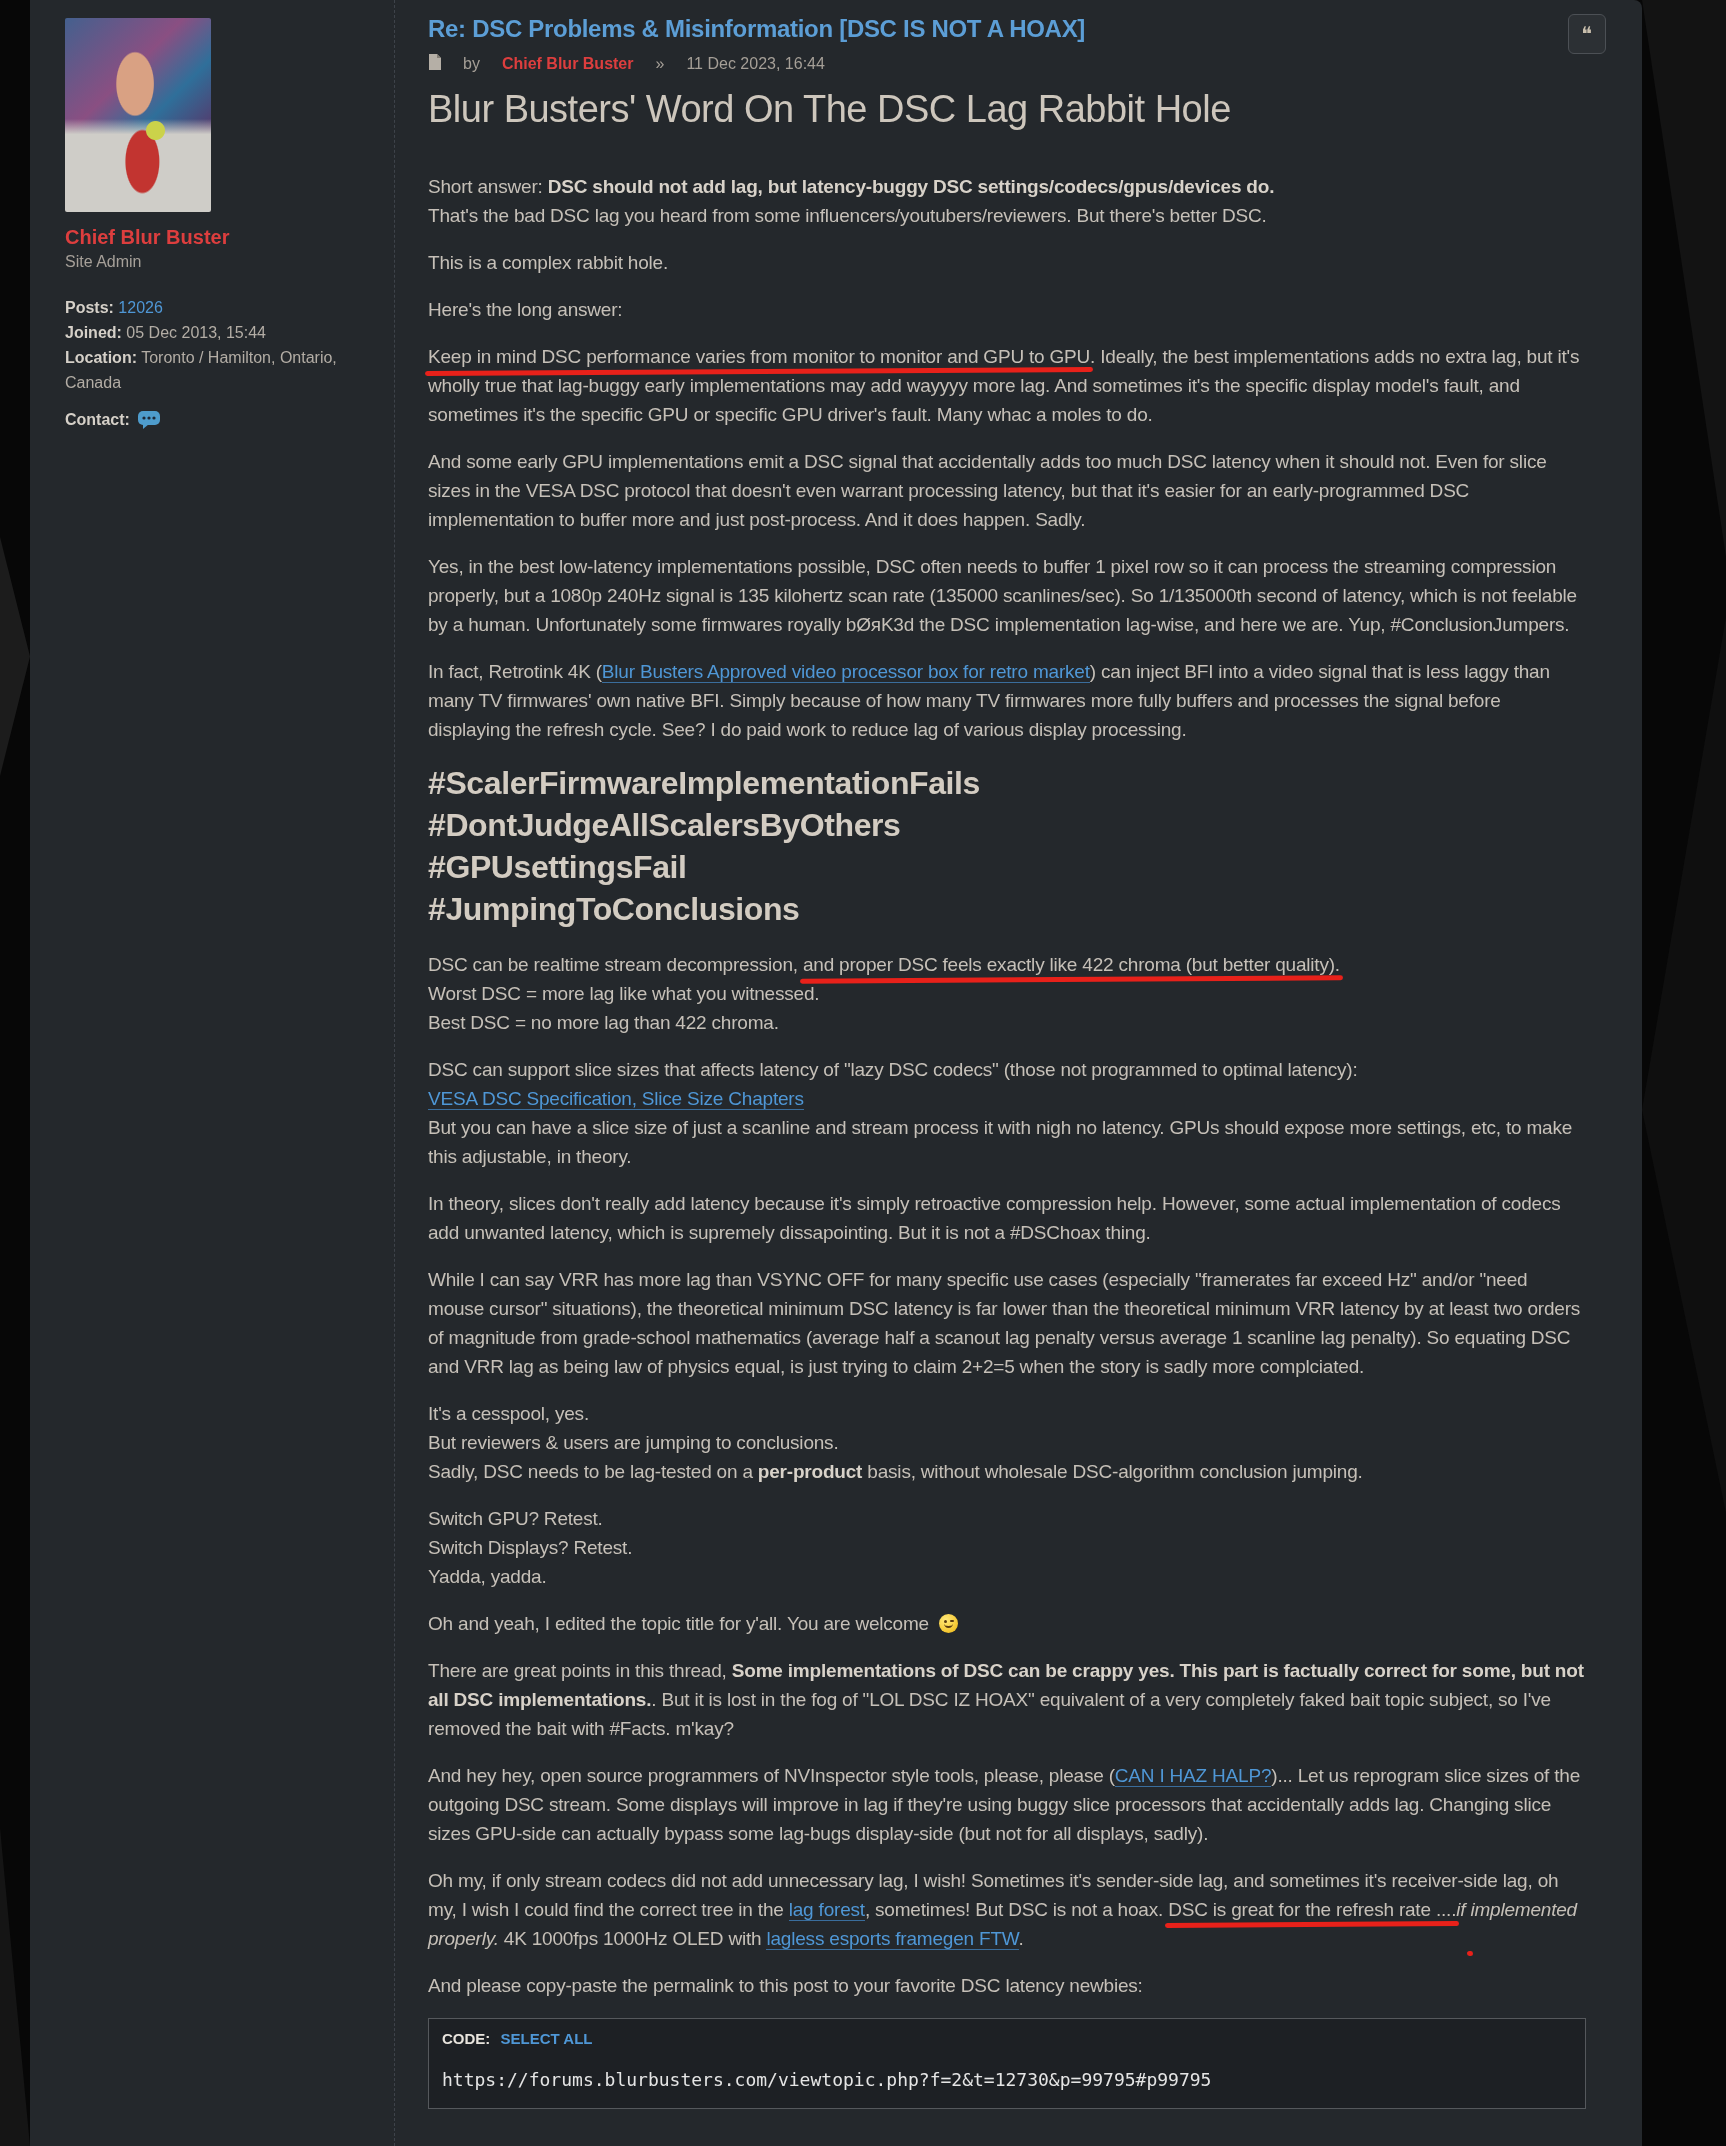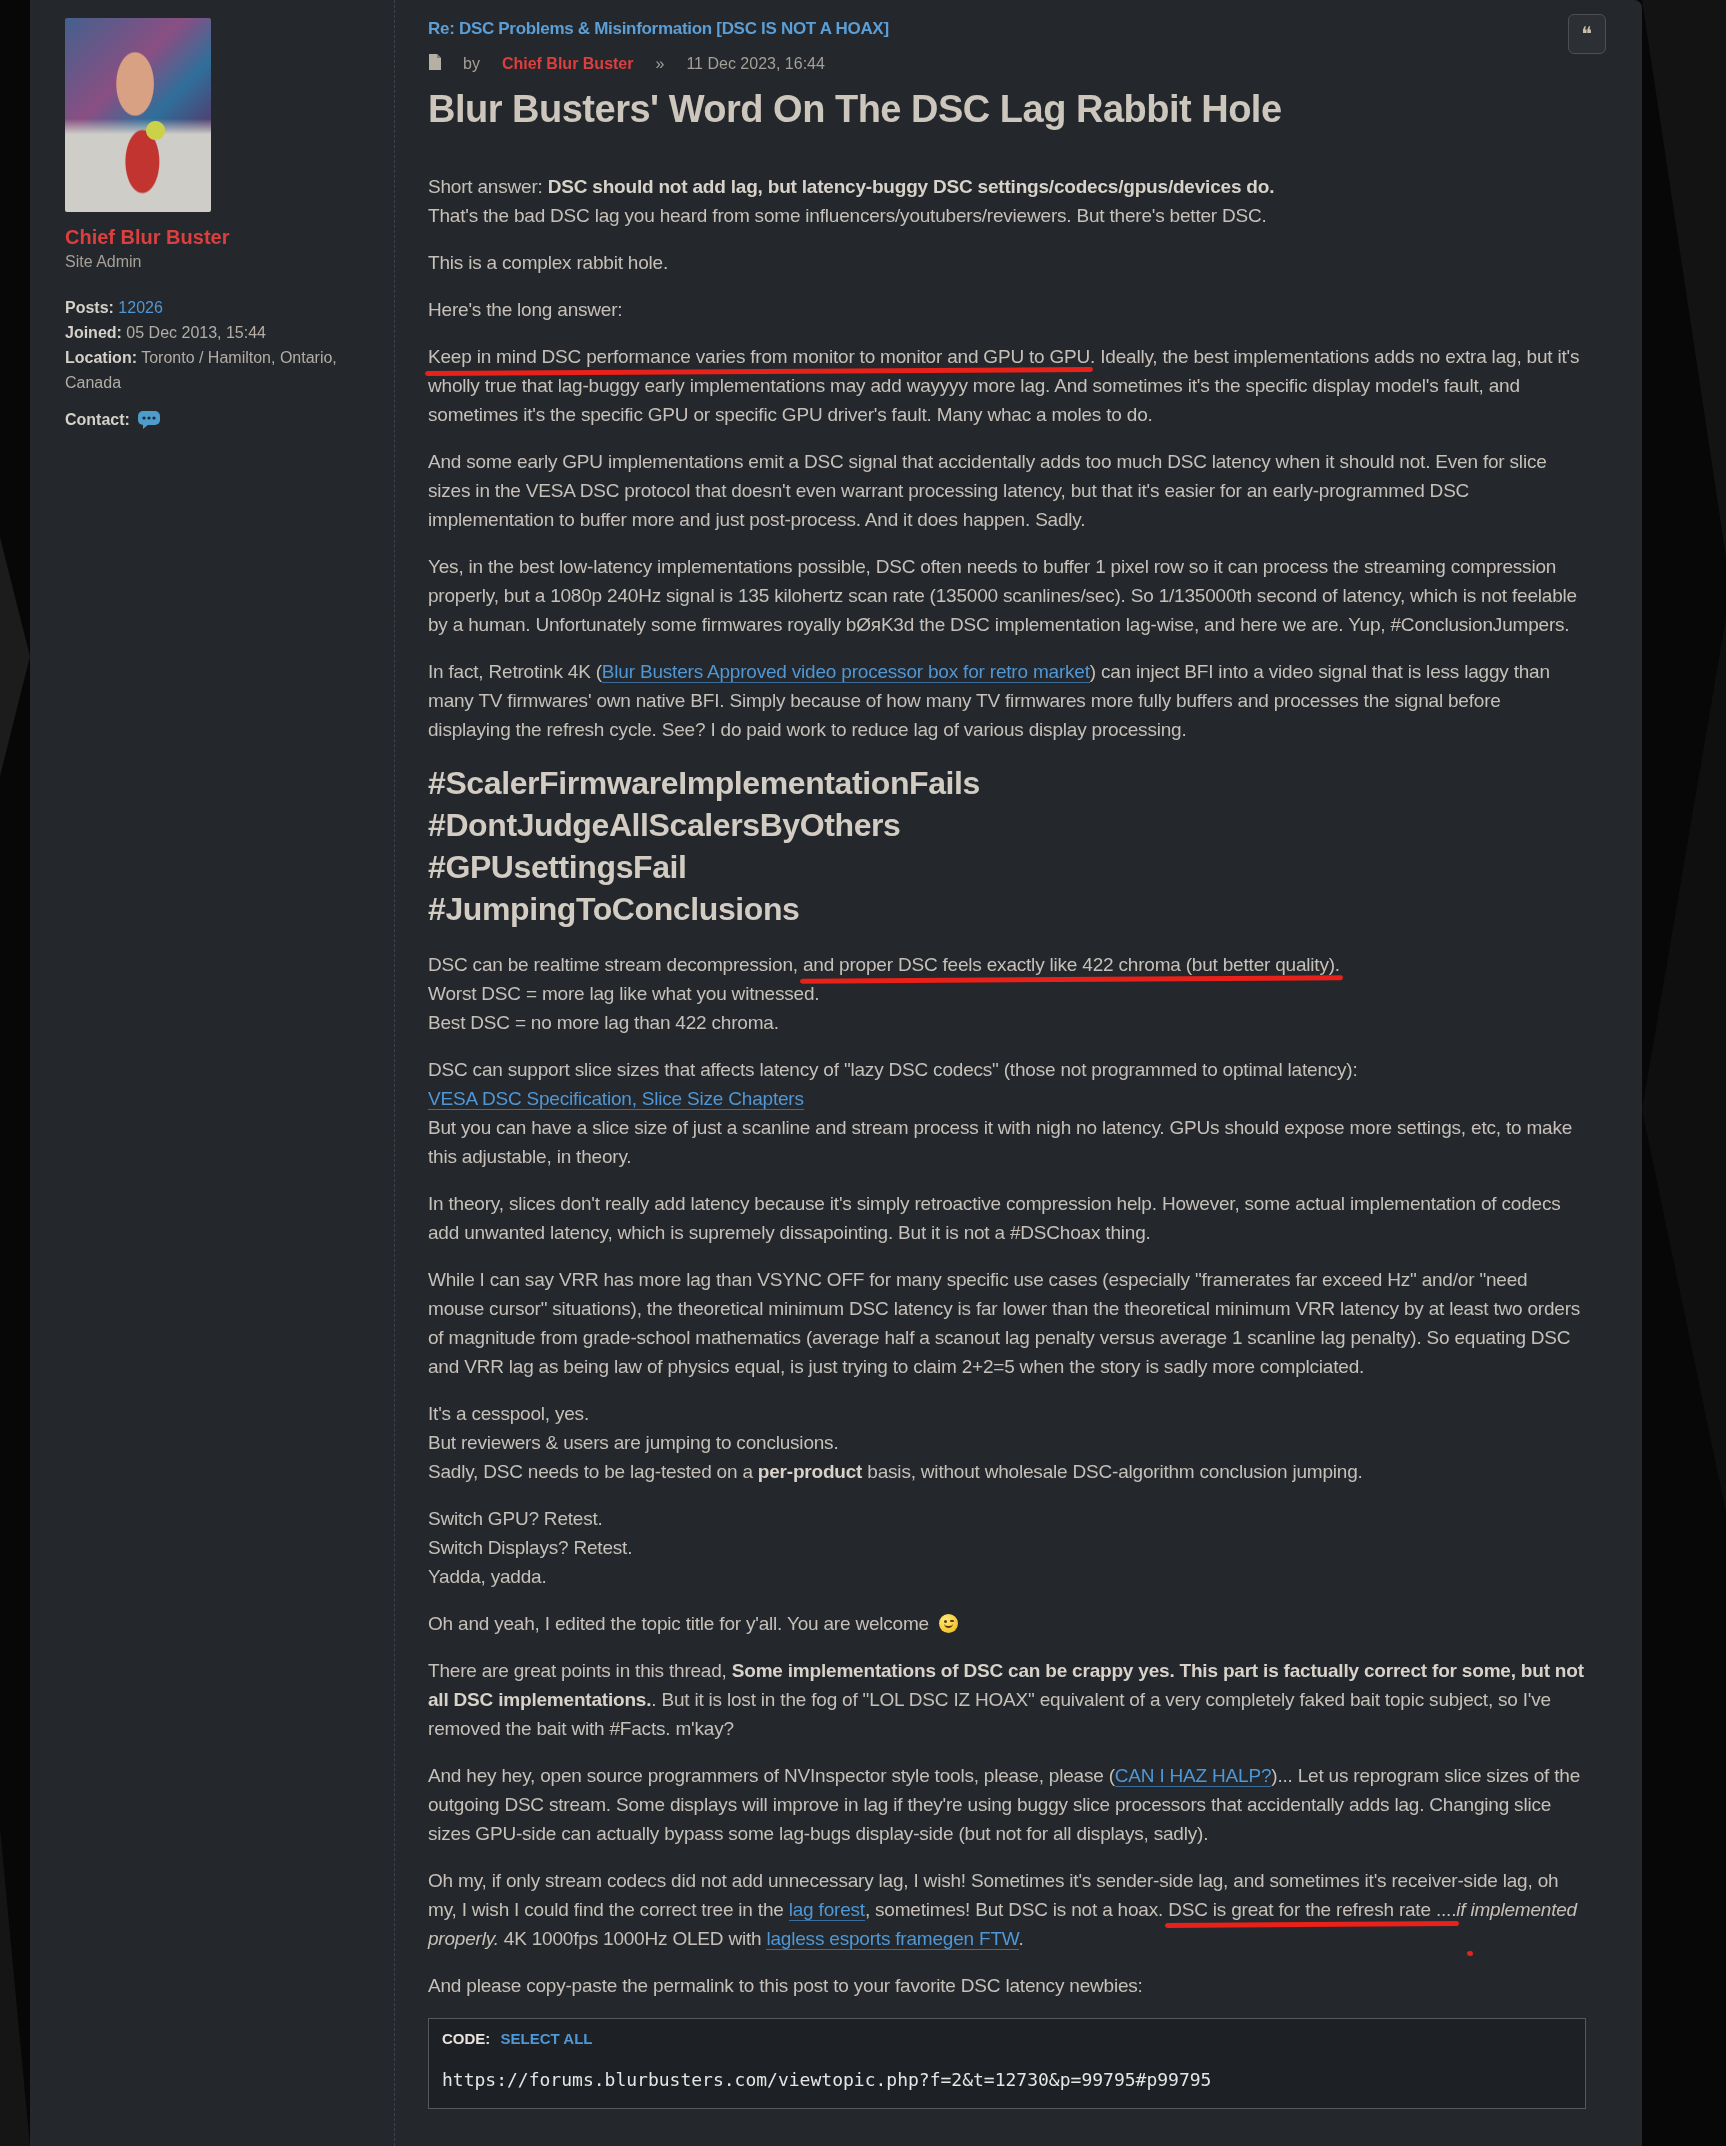--- a/index.html
+++ b/index.html
@@ -46,33 +46,33 @@
 
   
   .content {
     flex:1; position:relative;
     border-left:1px dashed #3e434a;
     padding:14px 56px 0 33px;
     color:#c6c0b8;
   }
   .post-title {
     display:inline-block; max-width:1045px;
-    color:#5c9ed6; font-weight:bold; font-size:17px; line-height:30px;
+    color:#5c9ed6; font-weight:bold; font-size:24px; line-height:30px;
     text-decoration:none; letter-spacing:-0.3px;
   }
   .quote-btn {
     position:absolute; top:14px; right:36px;
     width:38px; height:40px;
     background:#2c3034; border:1px solid #4c5055; border-radius:6px;
     color:#c9bfad; font-size:20px; line-height:38px; text-align:center;
     cursor:pointer; font-family:"DejaVu Sans",sans-serif;
   }
   .byline { margin-top:10px; display:flex; align-items:center; gap:22px; font-size:16px; color:#a59f97; }
   .byline .author { color:#dd3e3e; font-weight:bold; text-decoration:none; }
-  h1.post-heading { font-size:38px; line-height:46px; margin:12px 0 40px; color:#cdc6bc; letter-spacing:-0.5px; font-weight:bold; }
+  h1.post-heading { font-size:38px; line-height:46px; margin:12px 0 40px; color:#cdc6bc; letter-spacing:-0.5px; font-weight:normal; }
 
   .post-body p { font-size:19px; line-height:29px; margin:0 0 18px; letter-spacing:-0.2px; }
   .post-body p.hashtags { font-size:32px; line-height:42px; font-weight:bold; color:#d3ccc2; letter-spacing:-0.4px; margin-bottom:20px; }
   .post-body .b { font-weight:bold; color:#d8d2c9; }
   .post-body .i { font-style:italic; }
   .post-body a.plink { color:#4f97d6; text-decoration:none; border-bottom:1px solid #3a6d9c; }
   .redline { position:relative; }
   .redline::after {
     content:""; position:absolute; left:-3px; right:-3px; bottom:-7px; height:5px;
     background:#e8211a; border-radius:3px; transform:rotate(-0.35deg);

